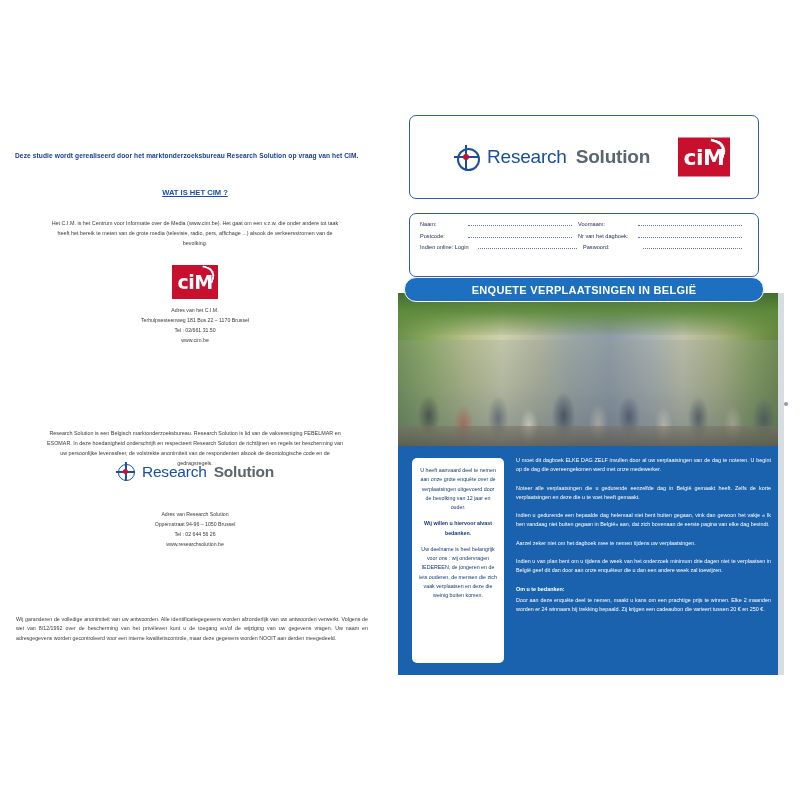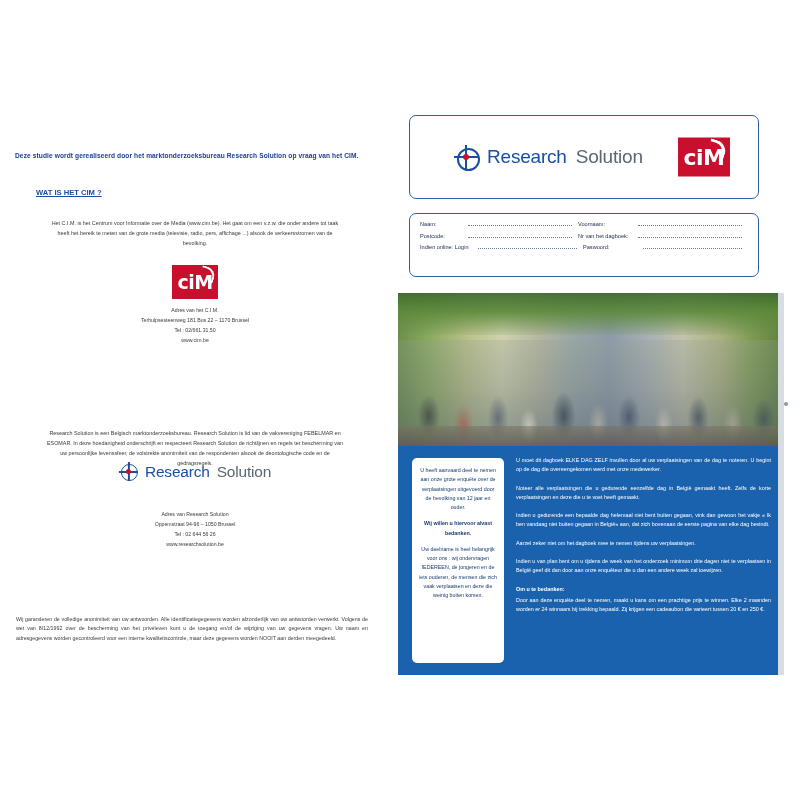--- a/index.html
+++ b/index.html
@@ -32,26 +32,25 @@
     width: 360px;
     font-size: 6.6px;
     font-weight: bold;
     color: #1a3f8f;
     letter-spacing: 0.1px;
   }
 
   .lp-title {
     position: absolute;
     width: 100%;
-    text-align: left;
+    text-align: center;
     font-size: 7.6px;
     font-weight: bold;
     color: #1a4fa0;
     text-decoration: underline;
-    padding-left: 36px;
   }
   #title-cim { top: 78px; }
   #title-rs { top: 295px; }
 
   .lp-para {
     position: absolute;
     width: 300px;
     left: 45px;
     text-align: center;
     font-size: 5.4px;
@@ -156,21 +155,21 @@
     border-radius: 50%;
   }
   .rs-word-bold {
     font-size: 15.5px;
     font-weight: normal;
     color: #1a4fa0;
     letter-spacing: -0.2px;
   }
   .rs-word-light {
     font-size: 15.5px;
-    font-weight: normal;
+    font-weight: bold;
     color: #5b6670;
     letter-spacing: -0.2px;
   }
 
   
   .right-page {
     position: absolute;
     left: 392px;
     top: 110px;
     width: 400px;
@@ -490,20 +489,21 @@
       <span class="dots"></span>
     </div>
   </div>
 
   <div class="photo">
     <div class="tree-top"></div>
     <div class="crowd"></div>
     <div class="path"></div>
   </div>
 
+  <div class="banner">ENQUETE VERPLAATSINGEN IN BELGIË</div>
 
   <div class="blue-panel">
 
     <div class="callout">
       <p>U heeft aanvaard deel te nemen aan onze grote enquête over de verplaatsingen uitgevoerd door de bevolking van 12 jaar en ouder.</p>
       <p class="bold">Wij willen u hiervoor alvast bedanken.</p>
       <p>Uw deelname is heel belangrijk voor ons : wij ondervragen IEDEREEN, de jongeren en de iets ouderen, de mensen die zich vaak verplaatsen en deze die weinig buiten komen.</p>
     </div>
 
     <div class="instructions">

